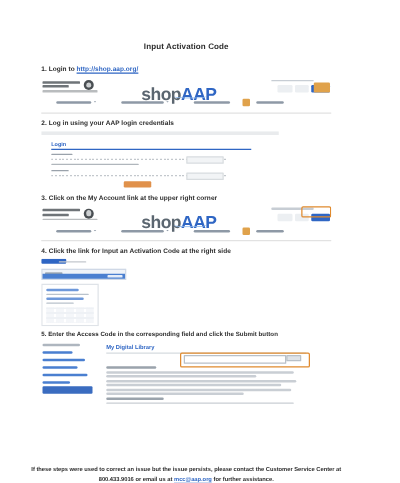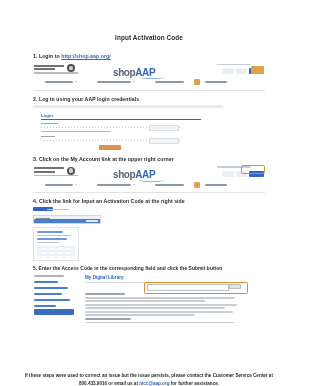--- a/index.html
+++ b/index.html
@@ -64,21 +64,21 @@
   .aap-logo .seal{
     position:absolute;left:33px;top:-0.5px;width:8px;height:8px;border-radius:50%;
     background:#4a4f53;
   }
   .aap-logo .seal:after{
     content:"";position:absolute;left:2px;top:1.6px;width:4px;height:4.6px;
     background:#cdd0d2;border-radius:45% 45% 40% 40%;
   }
   .shopaap{
     position:absolute;left:80px;top:5px;
-    font-size:10px;font-weight:bold;letter-spacing:-.4px;
+    font-size:14px;font-weight:bold;letter-spacing:-.4px;
     color:#5b6670;
   }
   .shopaap .aap{color:#2f66c4;}
   .shopaap .swoosh{
     position:absolute;left:26px;top:8.5px;width:26px;height:3px;
     border-bottom:1.4px solid #8cb4e8;border-radius:0 0 50% 50%;
   }
   .head-right{
     position:absolute;right:1px;top:2px;width:56px;height:13px;
   }

